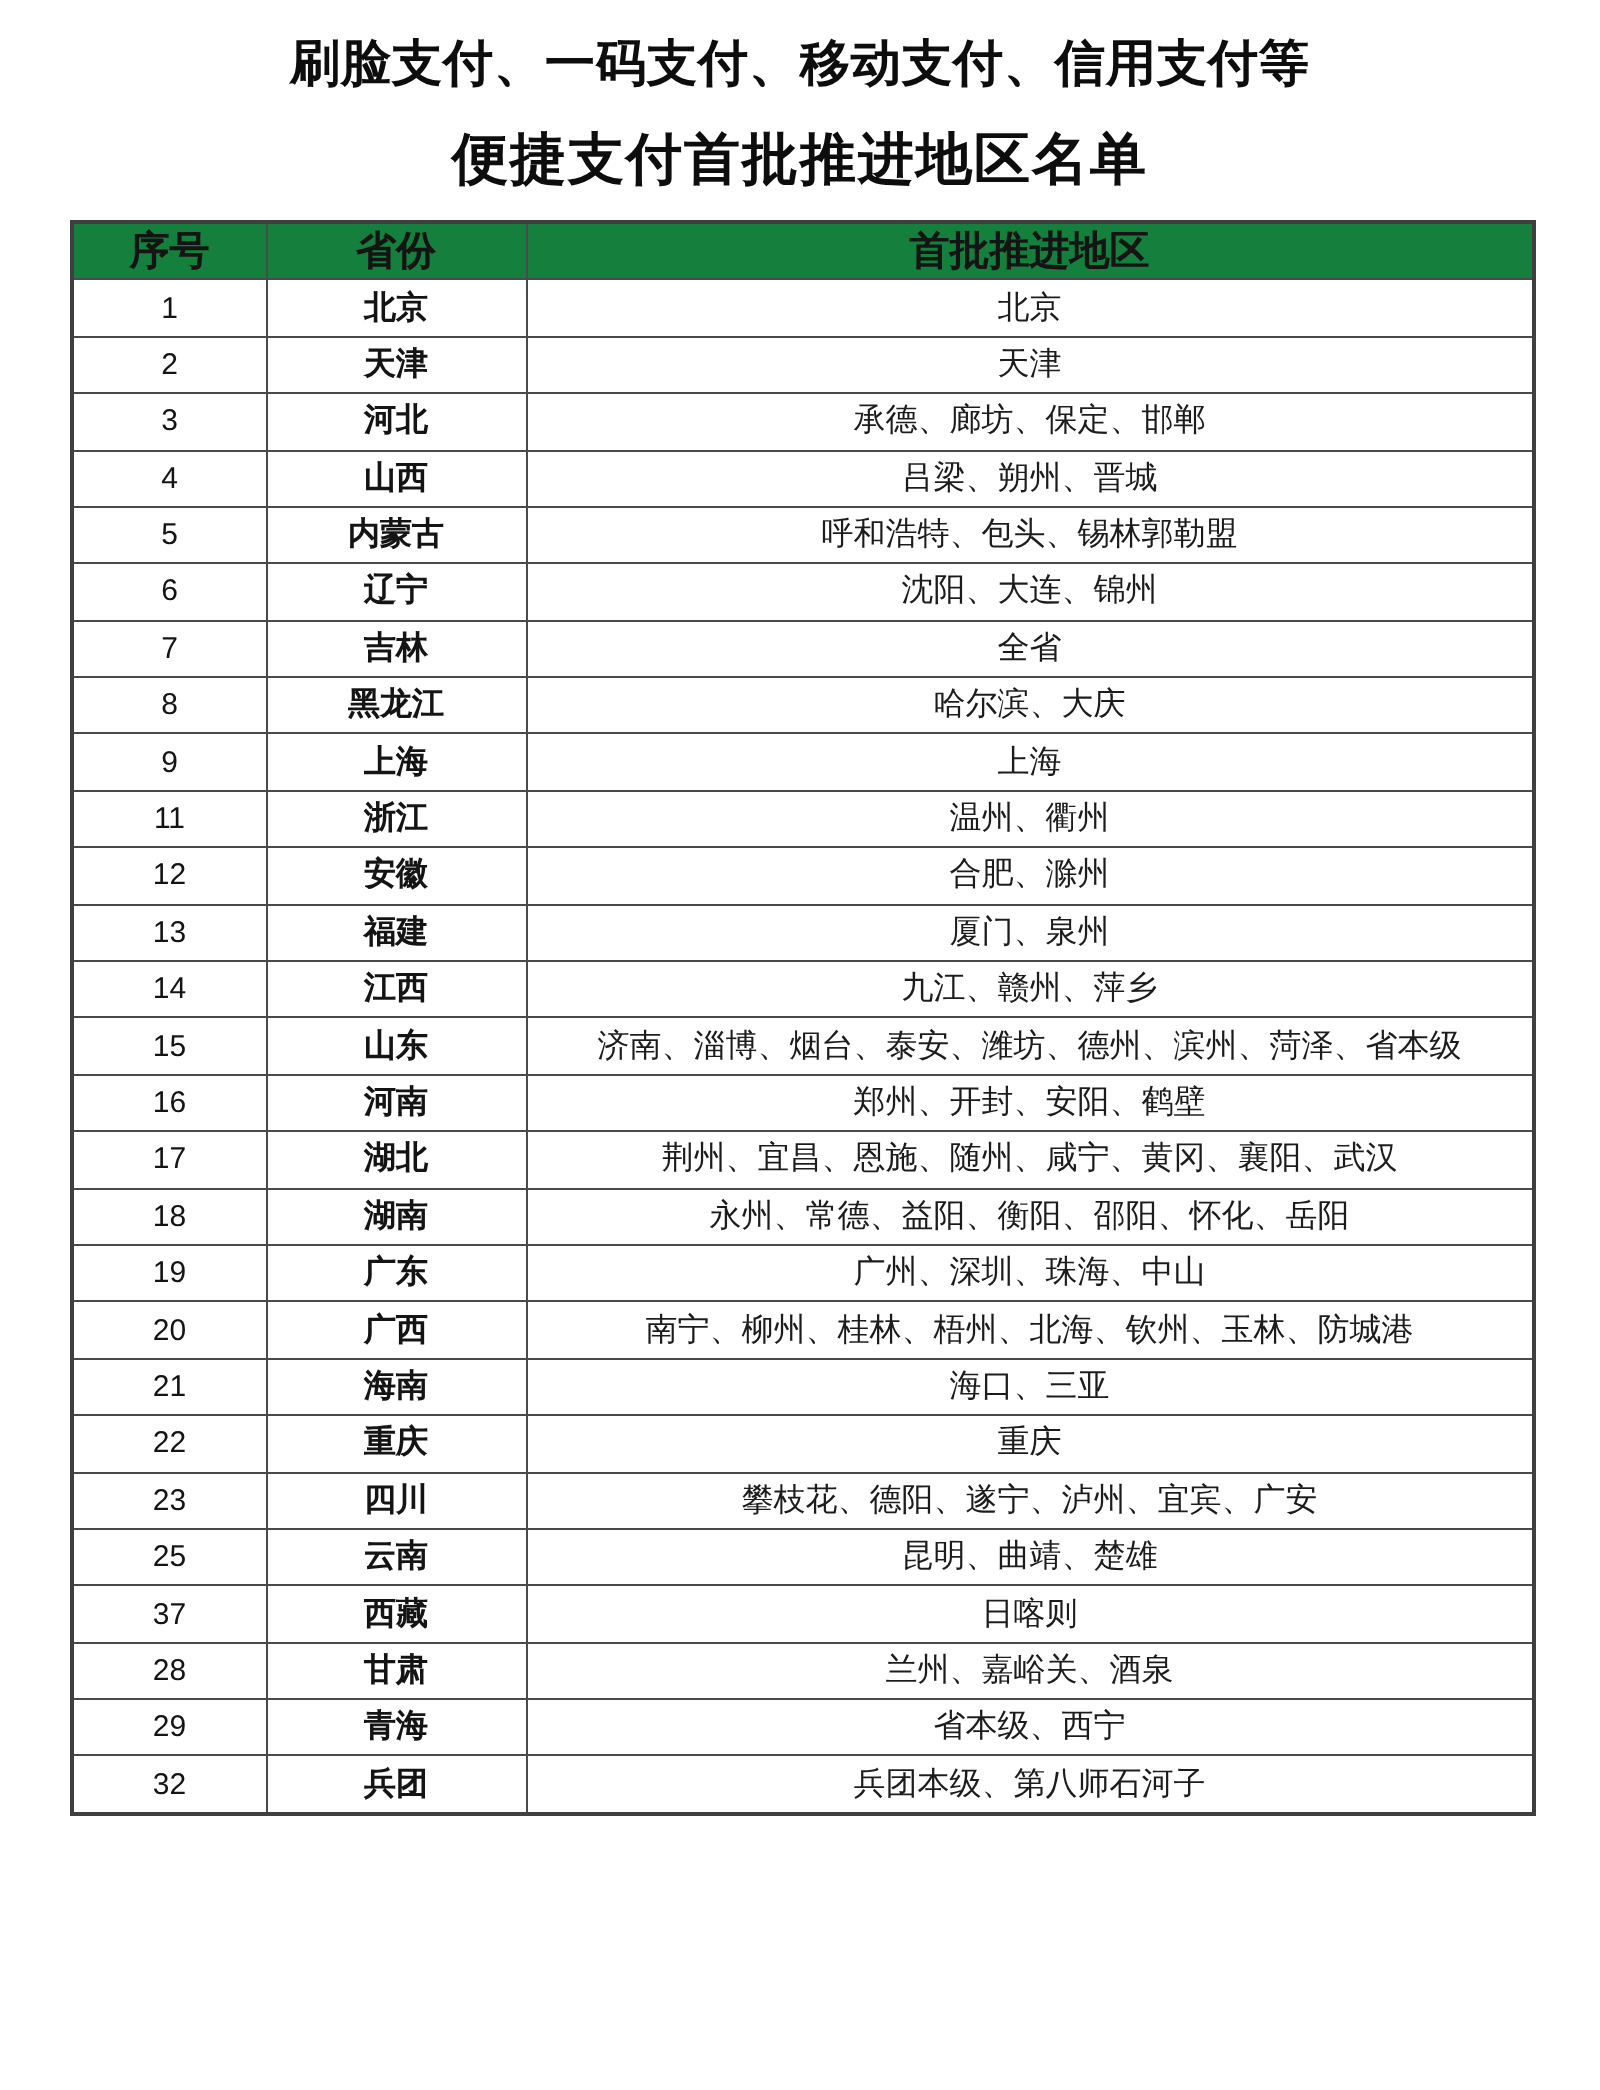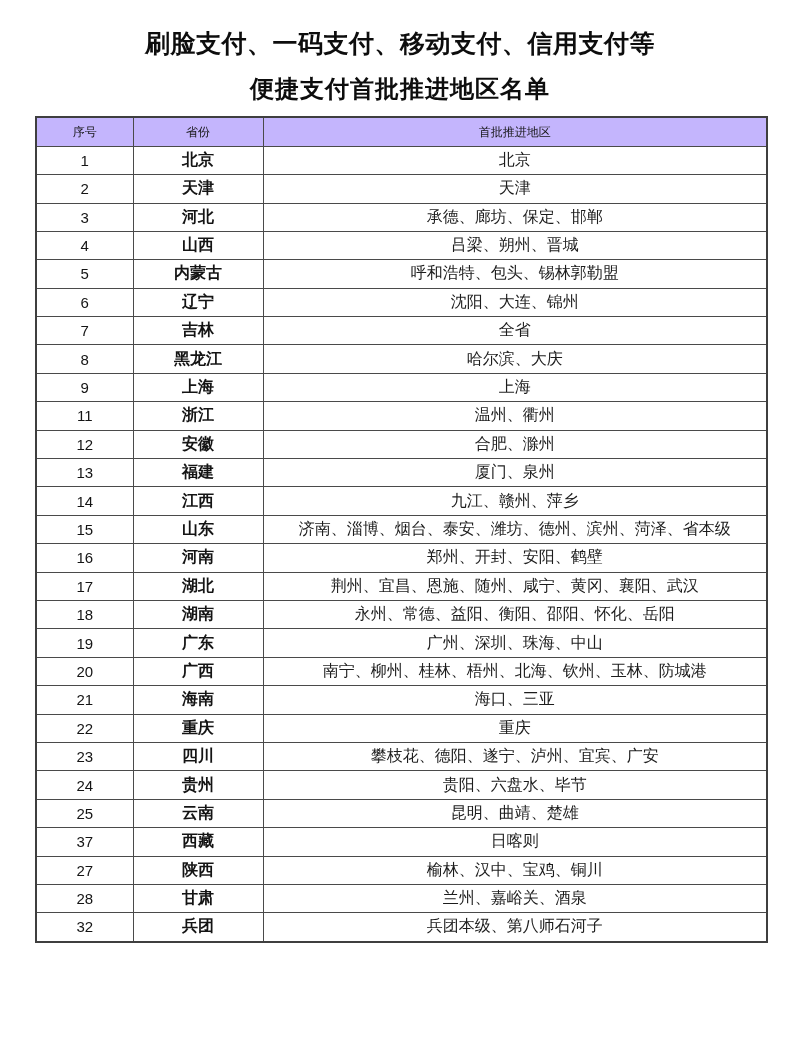--- a/index.html
+++ b/index.html
@@ -13,33 +13,33 @@
     color: #1a1a1a;
     font-family: "Liberation Serif", serif;
     overflow: hidden;
   }
   .doc {
     width: 800px;
     height: 1045px;
     background: #ffffff;
   }
   .title-line1 {
-    padding-top: 30px;
+    padding-top: 19px;
     text-align: center;
     font-size: 25px;
     font-weight: bold;
     font-family: "Liberation Serif", serif;
     color: #0d0d0d;
     line-height: 1.15;
     letter-spacing: 0.5px;
   }
   .title-line2 {
     margin-top: 17px;
     text-align: center;
-    font-size: 24px;
+    font-size: 28px;
     font-weight: bold;
     font-family: "Liberation Serif", serif;
     color: #0d0d0d;
     line-height: 1.15;
     letter-spacing: 1px;
   }
   table.region-table {
     border-collapse: collapse;
     table-layout: fixed;
     margin-left: 35px;
@@ -55,24 +55,24 @@
     border: 1.5px solid #4a4a4a;
     height: 27.4px;
     padding: 0 2px;
     text-align: center;
     vertical-align: middle;
     white-space: nowrap;
     overflow: hidden;
   }
   .region-table th {
     font-family: "Liberation Sans", sans-serif;
-    font-weight: normal;
-    font-size: 12px;
+    font-weight: bold;
+    font-size: 20px;
     color: #141414;
-    background: #c4b5fd;
+    background: #15803d;
   }
   td.c-no {
     font-family: "Liberation Sans", sans-serif;
     font-weight: normal;
     font-size: 15px;
     color: #141414;
   }
   td.c-province {
     font-family: "Liberation Sans", sans-serif;
     font-weight: bold;
@@ -213,45 +213,40 @@
           <td class="c-no">22</td>
           <td class="c-province">重庆</td>
           <td class="c-regions">重庆</td>
         </tr>
         <tr>
           <td class="c-no">23</td>
           <td class="c-province">四川</td>
           <td class="c-regions">攀枝花、德阳、遂宁、泸州、宜宾、广安</td>
         </tr>
         <tr>
-          <td class="c-no">24</td>
-          <td class="c-province">贵州</td>
-          <td class="c-regions">贵阳、六盘水、毕节</td>
-        </tr>
-        <tr>
           <td class="c-no">25</td>
           <td class="c-province">云南</td>
           <td class="c-regions">昆明、曲靖、楚雄</td>
         </tr>
         <tr>
           <td class="c-no">37</td>
           <td class="c-province">西藏</td>
           <td class="c-regions">日喀则</td>
         </tr>
         <tr>
-          <td class="c-no">27</td>
-          <td class="c-province">陕西</td>
-          <td class="c-regions">榆林、汉中、宝鸡、铜川</td>
-        </tr>
-        <tr>
           <td class="c-no">28</td>
           <td class="c-province">甘肃</td>
           <td class="c-regions">兰州、嘉峪关、酒泉</td>
         </tr>
         <tr>
+          <td class="c-no">29</td>
+          <td class="c-province">青海</td>
+          <td class="c-regions">省本级、西宁</td>
+        </tr>
+        <tr>
           <td class="c-no">32</td>
           <td class="c-province">兵团</td>
           <td class="c-regions">兵团本级、第八师石河子</td>
         </tr>
       </tbody>
   </table>
 
 </div>
 
 </body></html>

